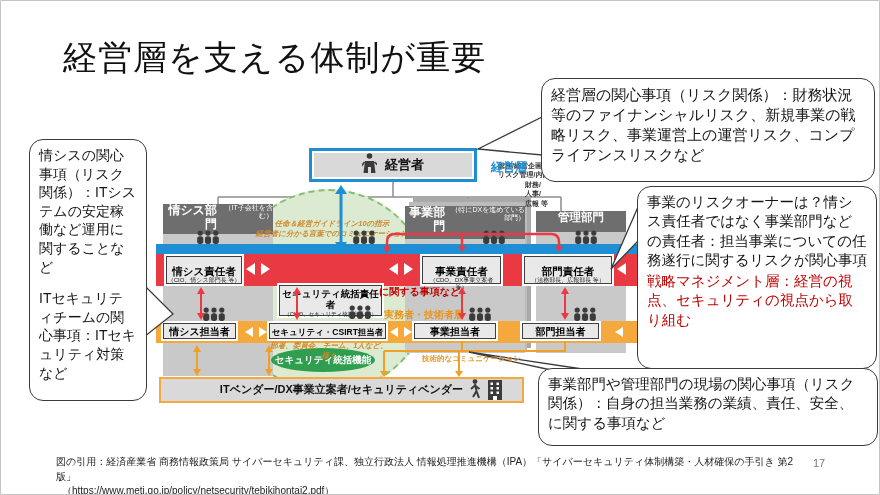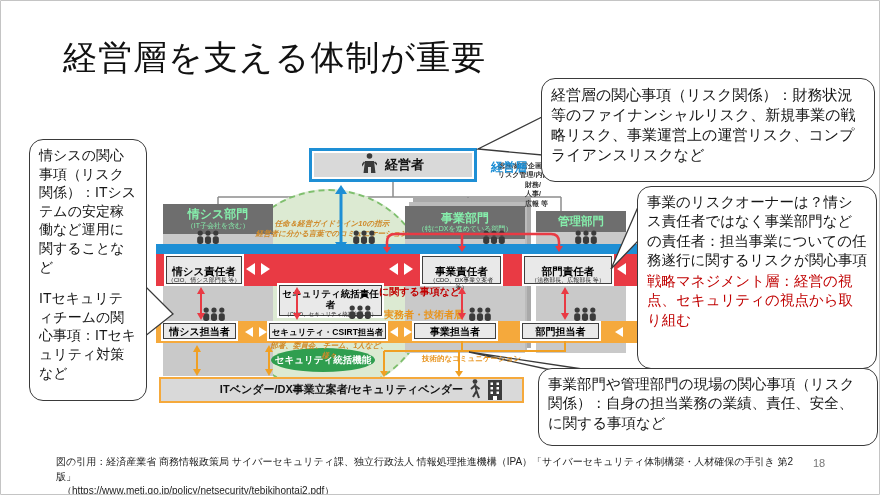--- a/index.html
+++ b/index.html
@@ -8,22 +8,22 @@
   .abs{position:absolute;}
   .pre{white-space:pre-line;}
   .title{left:62px;top:34px;font-size:34px;color:#111;letter-spacing:1px;z-index:50;}
   .callout{border:1.5px solid #3a3a3a;border-radius:14px;background:#fff;color:#151515;
            line-height:1.33;z-index:40;padding:6px 9px;box-sizing:border-box;}
   .citation{font-size:10px;color:#222;line-height:1.45;z-index:50;}
   .pagenum{font-size:11px;color:#777;z-index:50;}
   
   .col{background:#c9c9c9;z-index:5;}
   .colstack{z-index:5;}
-  .colhead{background:#6e6e6e;color:#86efac;text-align:center;line-height:1.15;
-           display:flex;flex-direction:column;justify-content:center;}
+  .colhead{background:#6e6e6e;color:#ffffff;text-align:right;line-height:1.15;
+           display:flex;flex-direction:row;justify-content:center;}
   .colhead .nm{font-size:12px;font-weight:bold;}
   .colhead .sb{font-size:7px;}
   .band{z-index:8;}
   .gcircle{border-radius:50%;background:#dcead2;border:2px dashed #7fbf6e;z-index:4;box-sizing:border-box;}
   .ctext{z-index:7;text-align:center;font-weight:bold;font-style:italic;}
   .mbox{background:#e9e9e9;border:1px solid #3f3f3f;box-shadow:0 0 0 2px #fff;z-index:10;
         text-align:center;box-sizing:border-box;}
   .mbox .t{font-weight:bold;font-size:10.5px;line-height:1.15;padding-top:8px;}
   .mbox .s{font-size:6px;color:#222;line-height:1.1;}
   .sbox{background:#e9e9e9;border:1px solid #3f3f3f;box-shadow:0 0 0 2px #fff;z-index:10;
@@ -324,15 +324,15 @@
   </div>
 
   <div class="abs callout" style="left:537px;top:367px;width:340px;height:78px;font-size:14.5px;">
     <div>事業部門や管理部門の現場の関心事項（リスク関係）：自身の担当業務の業績、責任、安全、に関する事項など</div>
   </div>
 
   <div class="abs citation" style="left:55px;top:454px;width:740px;">
     <div>図の引用：経済産業省 商務情報政策局 サイバーセキュリティ課、独立行政法人 情報処理推進機構（IPA）「サイバーセキュリティ体制構築・人材確保の手引き 第2版」</div>
     <div style="padding-left:6px;">（https://www.meti.go.jp/policy/netsecurity/tebikihontai2.pdf）</div>
   </div>
-  <div class="abs pagenum" style="left:812px;top:456px;">18</div>
+  <div class="abs pagenum" style="left:812px;top:456px;">17</div>
 
 </div>
 
 </body></html>

